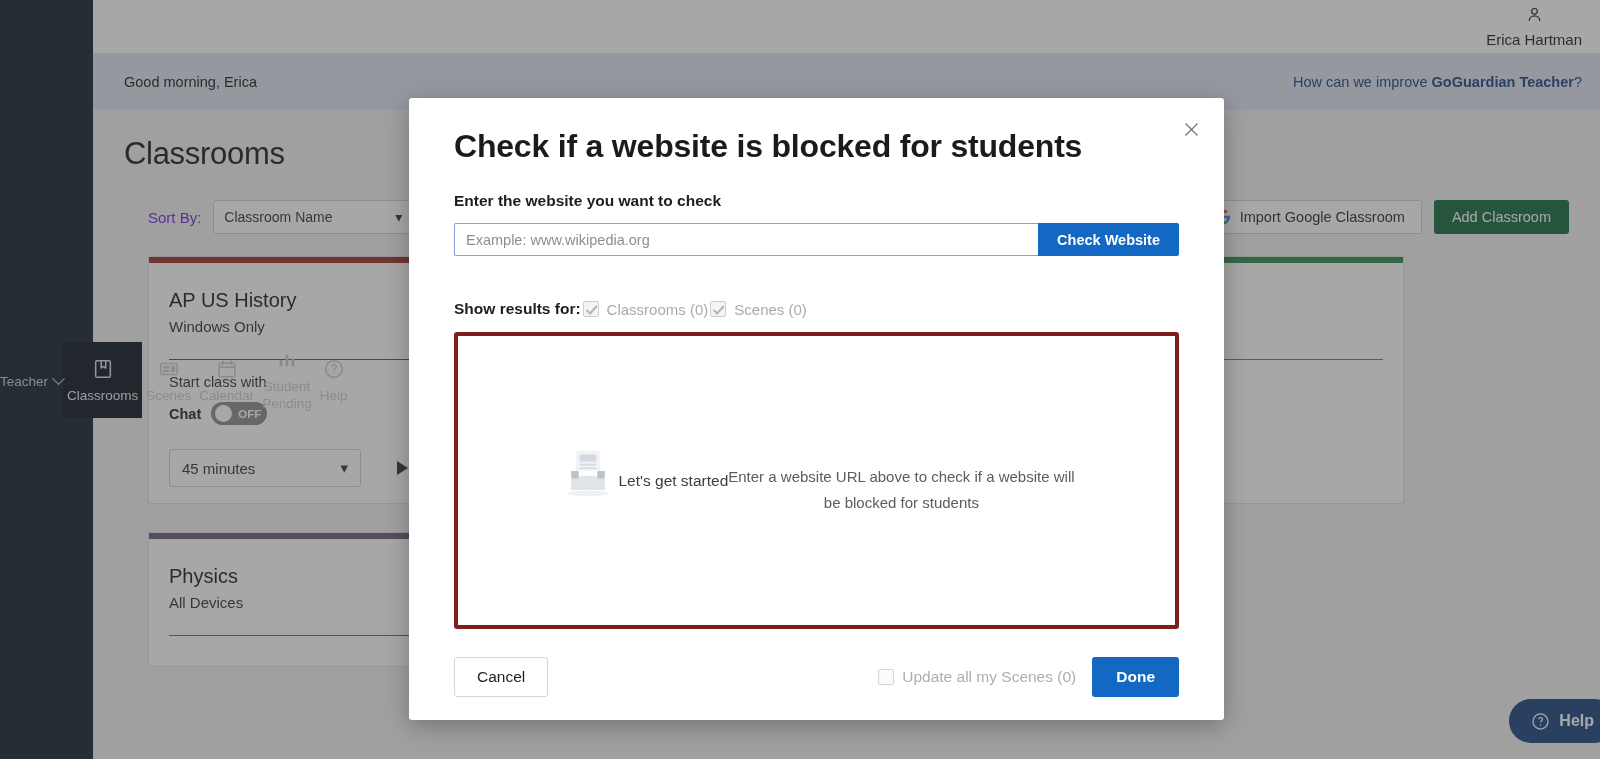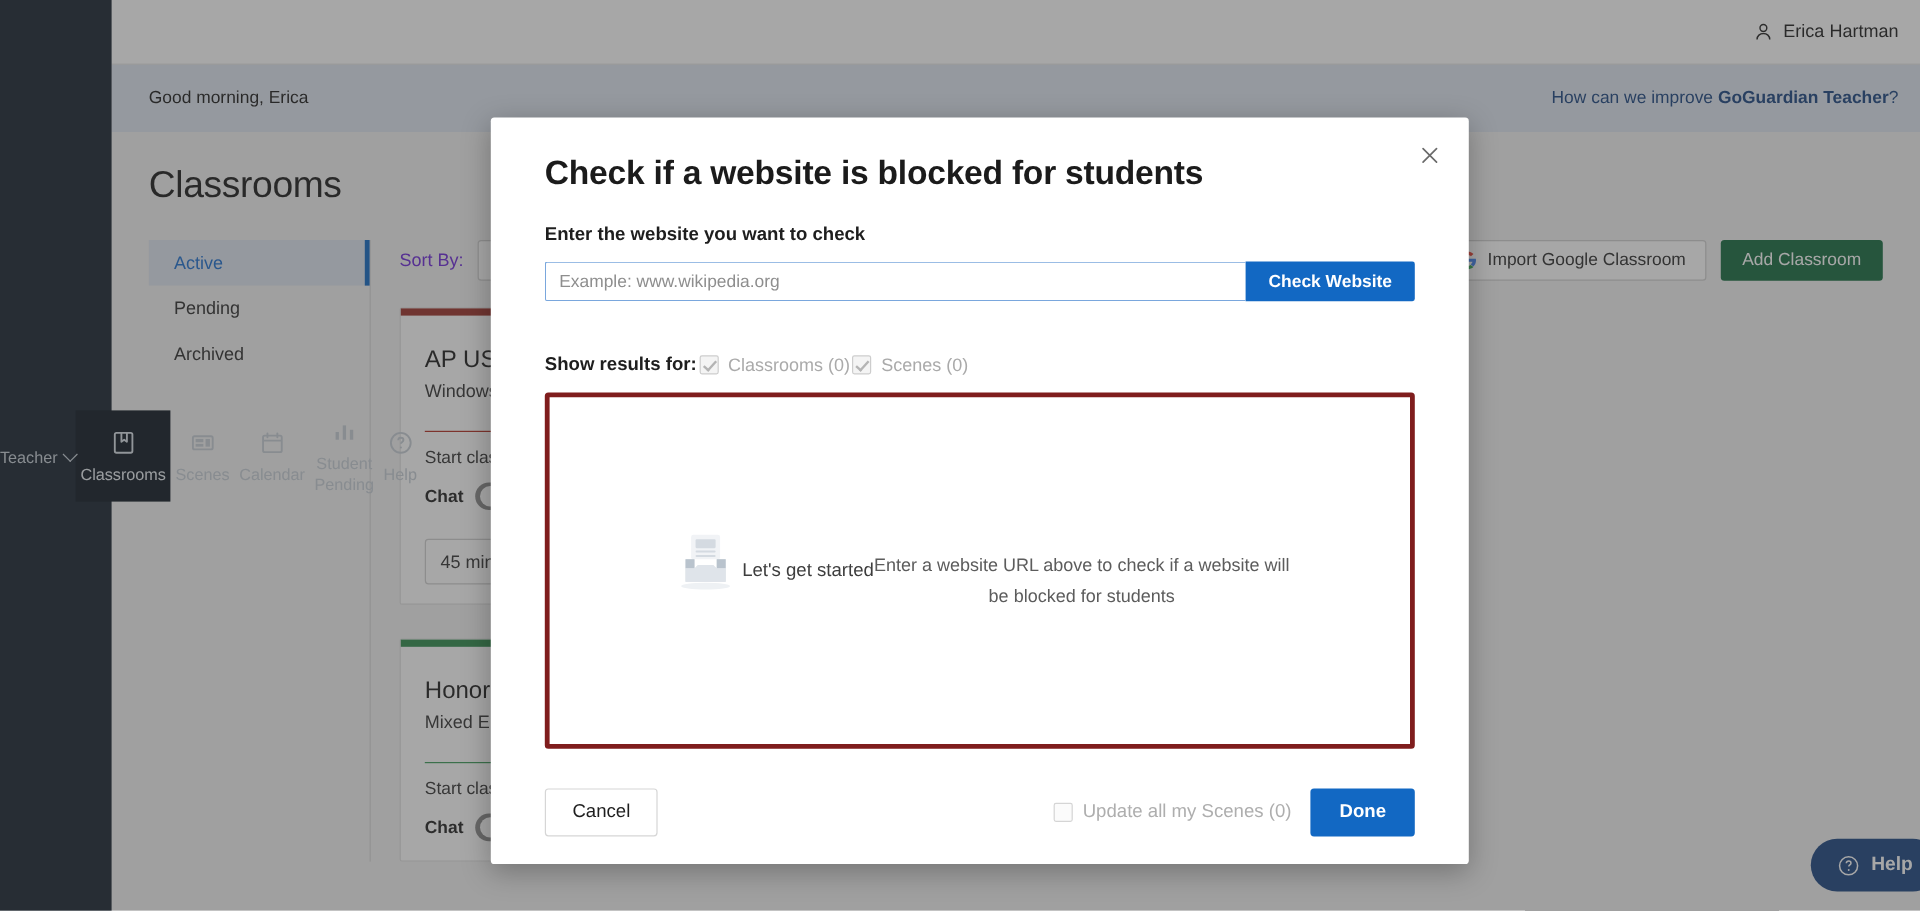--- a/index.html
+++ b/index.html
@@ -41,21 +41,21 @@
   .main {
     position: absolute; left: 93px; top: 0;
     width: 1507px; height: 759px;
     background: #f2f2f2;
   }
   .topbar {
     height: 54px; background: #fff;
     display: flex; align-items: center; justify-content: flex-end;
     padding-right: 18px; border-bottom: 1px solid #e3e3e3;
   }
-  .user { display: flex; align-items: center; gap: 8px; font-size: 15px; color: #1d1d1d; }
+  .user { display: flex; align-items: center; gap: 8px; font-size: 15px; color: #1d1d1d; flex-direction: column; }
   .banner {
     height: 56px; background: #dfe6f0;
     display: flex; align-items: center; justify-content: space-between;
     padding: 0 18px 0 31px;
     font-size: 14.5px; color: #1a1a1a; text-align: right;
   }
   .banner a { color: #1a4480; text-decoration: none; }
   .banner a b { font-weight: 700; }
 
   .content { padding: 26px 31px 0 31px; }
@@ -147,21 +147,21 @@
     background: #fff; border-radius: 3px; z-index: 30;
     box-shadow: 0 6px 24px rgba(0,0,0,0.28);
     padding: 30px 45px 0 45px;
   }
   .modal-close {
     position: absolute; right: 22px; top: 20px;
     width: 22px; height: 22px; cursor: pointer;
     display: flex; align-items: center; justify-content: center;
   }
   .modal h2 {
-    font-size: 28px; font-weight: 700; color: #1b1b1b; letter-spacing: -0.2px;
+    font-size: 32px; font-weight: 700; color: #1b1b1b; letter-spacing: -0.2px;
   }
   .modal .field-label {
     margin-top: 27px; font-size: 15.5px; font-weight: 700; color: #1e1e1e;
   }
   .urlrow { margin-top: 13px; display: flex; height: 33px; }
   .urlinput {
     flex: 1; border: 1px solid #7aa7dd; border-right: none; border-radius: 2px 0 0 2px;
     font-size: 14.5px; color: #333; padding: 0 11px; outline: none;
     font-family: "Liberation Sans", sans-serif;
   }
@@ -234,31 +234,20 @@
 
     <div class="banner">
       <span>Good morning, Erica</span>
       <a href="#"><span>How can we improve </span><b>GoGuardian Teacher</b><span>?</span></a>
     </div>
 
     <div class="content">
       <div class="page-title">Classrooms</div>
 
       <div class="cols">
-        <div class="filters">
-          <div class="filter active">
-            <span>Active</span>
-          </div>
-          <div class="filter">
-            <span>Pending</span>
-          </div>
-          <div class="filter">
-            <span>Archived</span>
-          </div>
-        </div>
 
         <div class="right-col">
           <div class="sortrow">
             <span class="lbl">Sort By:</span>
             <div class="sortsel">
               <span>Classroom Name</span>
               <span>▾</span>
             </div>
             <div class="topbtns">
               <div class="btn-outline">

